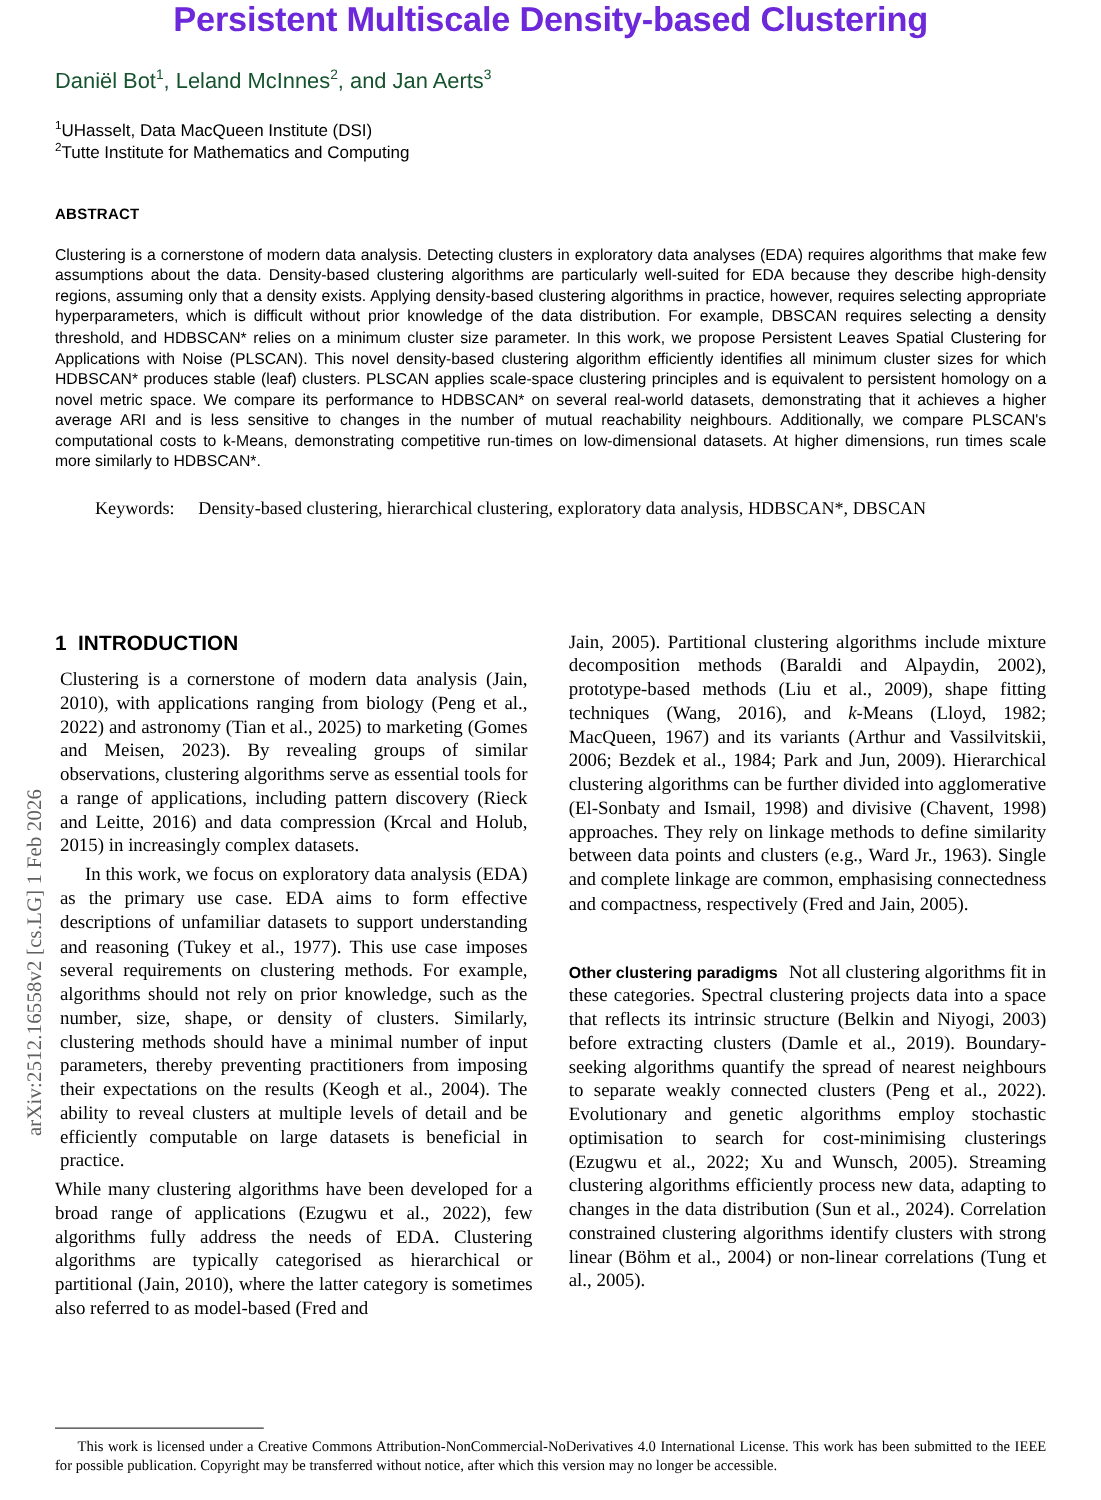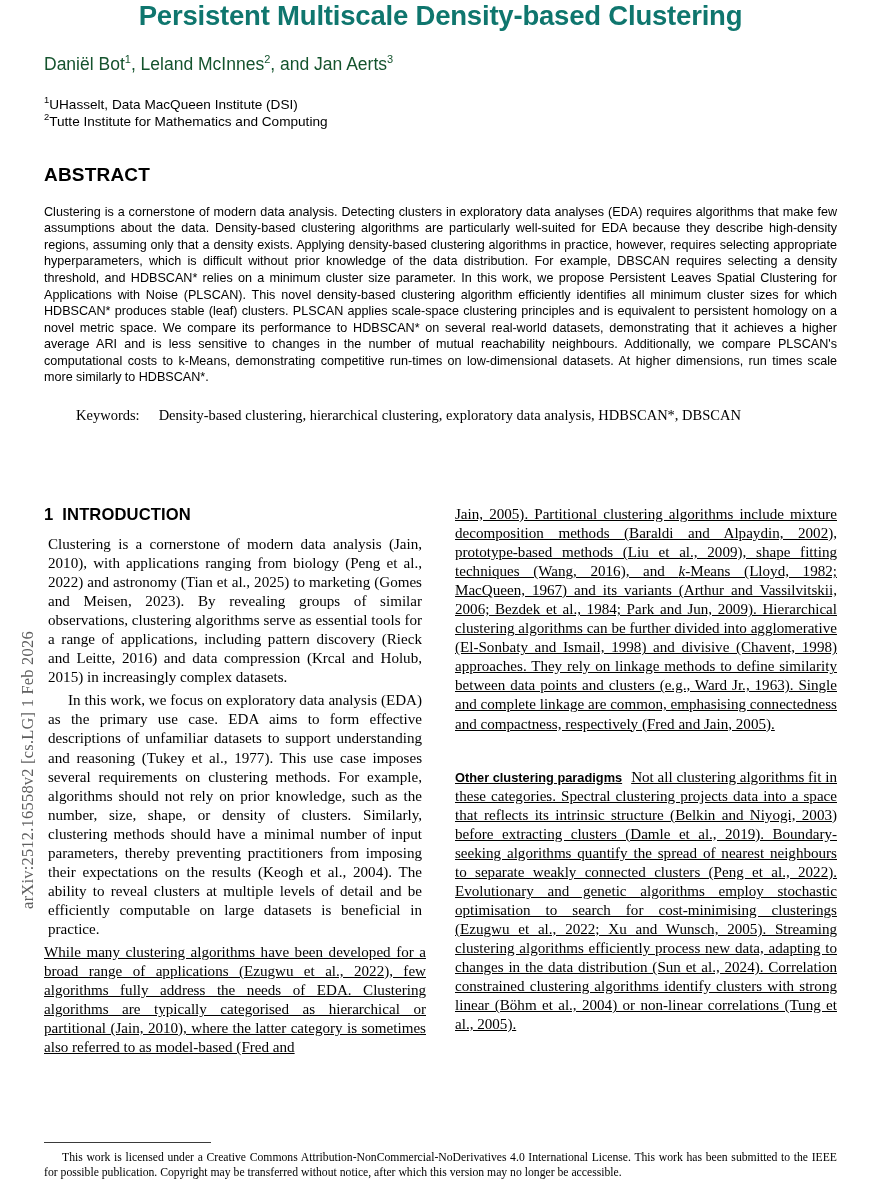--- a/index.html
+++ b/index.html
@@ -46,21 +46,21 @@
   
   .paper-title {
     font-family: "Liberation Sans", "DejaVu Sans", sans-serif;
     font-weight: bold;
     font-size: 27.5px;
     line-height: 30px;
     letter-spacing: -0.2px;
     text-align: center;
     margin: 0;
     padding-top: 1px;
-    color: #0f766e;
+    color: #6d28d9;
   }
 
   .authors {
     font-family: "Liberation Sans", "DejaVu Sans", sans-serif;
     font-size: 17.5px;
     line-height: 22px;
     margin-top: 22px;
     color: #14532d;
   }
   .authors sup { font-size: 11px; vertical-align: super; line-height: 0; }
@@ -70,21 +70,21 @@
     font-size: 13.6px;
     line-height: 17.4px;
     margin-top: 21px;
   }
   .affiliations .aff sup { font-size: 9.4px; vertical-align: super; line-height: 0; }
 
   
   .abstract-heading {
     font-family: "Liberation Sans", "DejaVu Sans", sans-serif;
     font-weight: bold;
-    font-size: 19px;
+    font-size: 12px;
     letter-spacing: 0.2px;
     margin-top: 33px;
   }
   .abstract-body {
     font-family: "Liberation Sans", "DejaVu Sans", sans-serif;
     font-size: 12.6px;
     line-height: 16.55px;
     text-align: justify;
     margin-top: 18px;
     width: 793px;
@@ -133,21 +133,21 @@
     font-family: "Liberation Sans", "DejaVu Sans", sans-serif;
     font-weight: bold;
     font-size: 13.6px;
     line-height: 17px;
     margin: 12px 0 3px 0;
   }
   h3.subsection-heading .secnum { margin-right: 6px; }
 
   p.para { margin: 4px; text-indent: 0; }
   p.para + p.para { text-indent: 20px; }
-  p.para-noindent { margin: 0; text-indent: 0; text-decoration: underline; }
+  p.para-noindent { margin: 0; text-indent: 0; }
 
   .run-in {
     font-family: "Liberation Sans", "DejaVu Sans", sans-serif;
     font-weight: bold;
     font-size: 12.8px;
     padding-right: 9px;
   }
   .ital { font-style: italic; }
 
   

